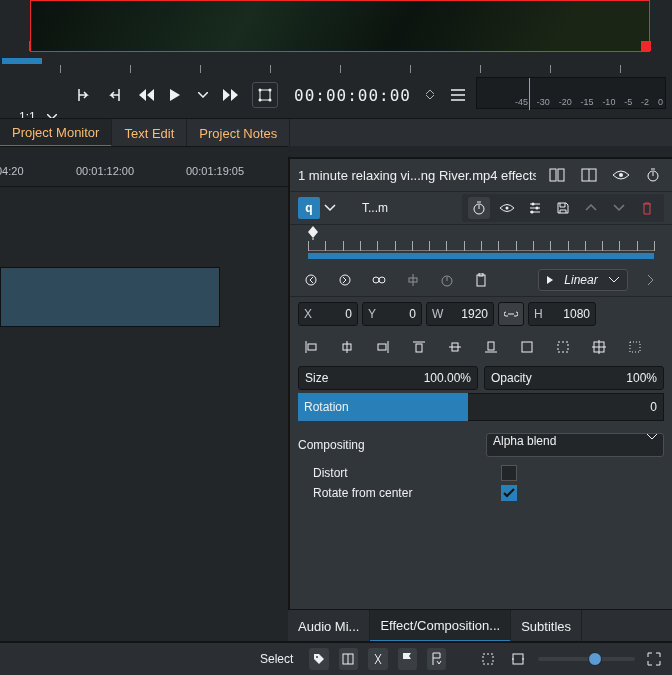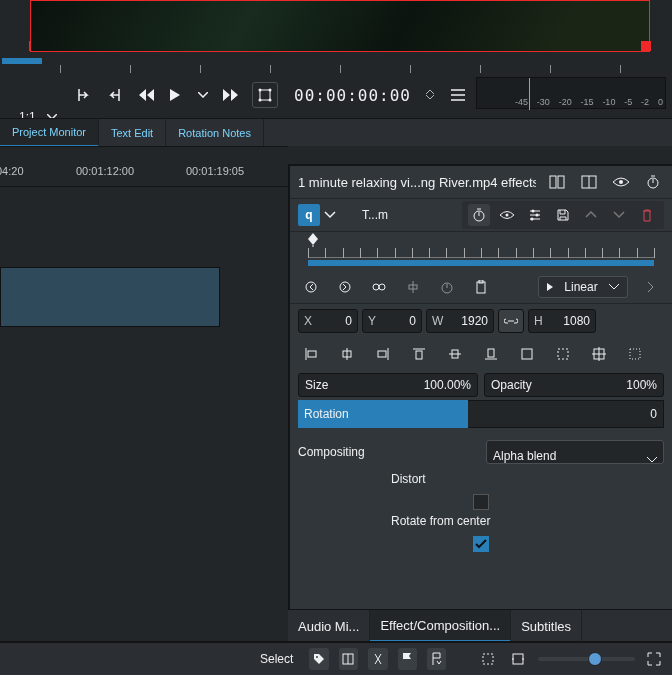--- a/index.html
+++ b/index.html
@@ -14,62 +14,62 @@
   .mon-ticks { position:absolute; left:0; top:10px; width:672px; height:8px; }
   .mon-ticks span { position:absolute; top:0; width:1px; height:8px; background:#898d91; }
   .transport { position:absolute; left:0; top:77px; width:672px; height:36px; display:flex; align-items:center; gap:2px; padding-left:12px; }
   .btn { height:26px; min-width:26px; display:inline-flex; align-items:center; justify-content:center; border:1px solid transparent; border-radius:3px; color:#eff0f1; cursor:pointer; }
   .btn.sep { margin-right:6px; }
   .timecode { font-family:monospace; font-size:16px; letter-spacing:1px; color:#eff0f1; margin-left:8px; margin-right:4px; }
   .audio-meter { position:absolute; right:6px; top:0; width:190px; height:32px; background:#1b1e20; border:1px solid #111; }
   .audio-meter .cursor { position:absolute; left:52px; top:0; width:1px; height:32px; background:#9aa0a6; }
   .audio-meter .labels { position:absolute; bottom:1px; left:2px; right:2px; display:flex; justify-content:space-between; font-size:9px; color:#9aa0a6;margin-left:36px; }
   .tabsbar { position:absolute; left:0; top:118px; width:672px; height:28px; background:#2b2f33; border-top:1px solid #121416; display:flex; }
-  .tab { height:28px; padding:0 12px; display:flex; align-items:center; color:#7dd3fc; font-size:11px; border-right:1px solid #1e2124; }
+  .tab { height:28px; padding:0 12px; display:flex; align-items:center; color:#fdba74; font-size:13px; border-right:1px solid #1e2124; }
   .tab.active { border-bottom:2px solid #2980b9; background:#232629; }
   .left-panel { position:absolute; left:0; top:146px; width:288px; height:498px; background:#232629; border-top:1px solid #121416; }
   .timeline-header { height:40px; border-bottom:1px solid #121416; position:relative; }
   .timeline-header .tick { position:absolute; top:18px; color:#bfc3c7; font-size:11px; }
   .timeline-body { position:relative; height:300px; }
   .audio-track { position:absolute; left:0; top:80px; width:220px; height:60px; background:#2f4a5a; border:1px solid #111; }
-  .right-panel { position:absolute; left:288px; top:164px; width:384px; height:462px; background:#31363b; border-left:2px solid #121416; border-top:2px solid #121416; }
+  .right-panel { position:absolute; left:288px; top:157px; width:384px; height:462px; background:#31363b; border-left:2px solid #121416; border-top:2px solid #121416; }
   .rp-header { height:32px; display:flex; align-items:center; padding:0 8px; gap:10px; }
   .rp-header .title { flex:1; font-size:13px; color:#eff0f1; white-space:nowrap; overflow:hidden; }
   .icon-btn { width:22px; height:22px; display:inline-flex; align-items:center; justify-content:center; cursor:pointer; }
   .effect-row { height:34px; display:flex; align-items:center; padding:0 8px; gap:4px; border-top:1px solid #232629; border-bottom:1px solid #232629; }
   .effect-name-box { background:#2980b9; color:#fff; width:22px; height:22px; display:inline-flex; align-items:center; justify-content:center; font-weight:bold; border-radius:2px; }
   .chev { width:18px; text-align:center; color:#eff0f1; }
   .ico-group { display:flex; align-items:center; gap:6px; background:#2b2f33; padding:3px 6px; border-radius:3px; margin-left:auto; }
   .ico-group .icon-btn.active { background:#3a3f44; border-radius:3px; }
   .ico-red { color:#da4453; }
   .kf-slider { padding:8px 14px 4px; }
   .kf-ruler { height:18px; position:relative; border-bottom:1px solid #777; margin-left:4px; margin-right:4px;}
   .kf-ruler span { position:absolute; top:8px; width:1px; height:10px; background:#aaa; }
   .kf-handle { position:absolute; left:-1px; top:-7px; }
   .kf-fill { height:6px; background:#2980b9; margin-top:2px; margin-left:4px; margin-right:4px;}
   .toolbar-row { height:34px; display:flex; align-items:center; padding:0 10px; gap:12px; border-bottom:1px solid #232629; }
-  .interp-select { display:flex; align-items:center; gap:6px; background:#2b2f33; border:1px solid #4a4f55; padding:3px 8px; border-radius:3px; width:90px; justify-content:space-between; margin-left:auto;}
+  .interp-select { display:flex; align-items:center; gap:6px; background:#2b2f33; border:1px solid #4a4f55; padding:3px 8px; border-radius:3px; width:90px; justify-content:space-between; margin-left:auto;font-style:italic;}
   .interp-select .tri { width:0;height:0;border-left:6px solid #eff0f1;border-top:4px solid transparent;border-bottom:4px solid transparent;}
   .xywh { height:34px; display:flex; align-items:center; padding:0 8px; gap:4px; }
   .num-field { background:#232629; border:1px solid #121416; height:24px; display:flex; align-items:center; border-radius:3px; padding:0 5px; gap:4px; width:60px; justify-content:space-between;}
   .num-field .lbl { color:#bfc3c7; }
   .num-field .val { color:#eff0f1; }
   .num-field.w, .num-field.h { width:68px; }
   .link-btn { width:26px; height:24px; background:#3a3f44; border:1px solid #111; border-radius:3px; display:flex; align-items:center; justify-content:center; }
   .align-row { height:32px; display:flex; align-items:center; padding:0 10px; gap:14px; }
   .size-row { height:30px; display:flex; align-items:center; padding:0 8px; gap:6px; }
   .wide-field { flex:1; background:#232629; border:1px solid #121416; height:24px; display:flex; align-items:center; justify-content:space-between; padding:0 6px; border-radius:3px;}
   .rotation-row { height:28px; display:flex; padding:0 8px; }
   .rotation-bar { flex:1; display:flex; }
   .rotation-fill { background:#2980b9; width:170px; display:flex; align-items:center; padding-left:6px;}
   .rotation-rest { flex:1; background:#232629; display:flex; align-items:center; justify-content:flex-end; padding-right:6px; border:1px solid #121416; border-left:none;}
   .comp-row { display:flex; align-items:center; padding:6px 8px; gap:8px; }
   .comp-label { width:180px; }
-  .combo { flex:1; background:#232629; border:1px solid #4a4f55; height:24px; display:flex; align-items:flex-end; justify-content:space-between; padding:0 6px; border-radius:3px;}
-  .check-row { display:flex; align-items:center; padding:2px 0; gap:8px;flex-direction:column; }
+  .combo { flex:1; background:#232629; border:1px solid #4a4f55; height:24px; display:flex; align-items:flex-start; justify-content:space-between; padding:0 6px; border-radius:3px;}
+  .check-row { display:flex; align-items:center; padding:2px 23px; gap:8px; }
   .check-row .cl { width:180px; }
   .cbox { width:16px; height:16px; background:#232629; border:1px solid #555; }
   .cbox.checked { background:#2980b9; border-color:#2980b9; display:flex; align-items:center; justify-content:center; color:#000; }
   .bottom-tabs { position:absolute; left:288px; top:609px; width:384px; height:32px; background:#2b2f33; border-top:1px solid #121416; display:flex; }
   .btab { height:32px; padding:0 10px; display:flex; align-items:center; font-size:13px; border-right:1px solid #1e2124; }
   .btab.active { background:#232629; border-bottom:2px solid #2980b9; }
   .status-bar { position:absolute; left:0; top:641px; width:672px; height:34px; background:#2b2f33; border-top:2px solid #121416; display:flex; align-items:center; padding:0 8px; gap:10px; }
   .status-bar .sel { margin-left:252px; margin-right:6px;}
   .zoom-slider { width:110px; height:4px; background:#3a3f44; position:relative; border-radius:2px; }
   .zoom-handle { position:absolute; left:50px; top:-5px; width:14px; height:14px; background:#5b9bd5; border-radius:50%; border:1px solid #222; }
@@ -168,21 +168,21 @@
           <span>-2</span>
           <span>0</span>
       </div>
     </div>
   </div>
 </div>
 
 <div class="tabsbar">
   <div class="tab active">Project Monitor</div>
   <div class="tab">Text Edit</div>
-  <div class="tab">Rotation Notes</div>
+  <div class="tab">Project Notes</div>
 </div>
 
 <div class="left-panel">
   <div class="timeline-header">
     <span class="tick" style="left:-4px">04:20</span>
     <span class="tick" style="left:76px">00:01:12:00</span>
     <span class="tick" style="left:186px">00:01:19:05</span>
   </div>
   <div class="timeline-body">
     <div class="audio-track"></div>

